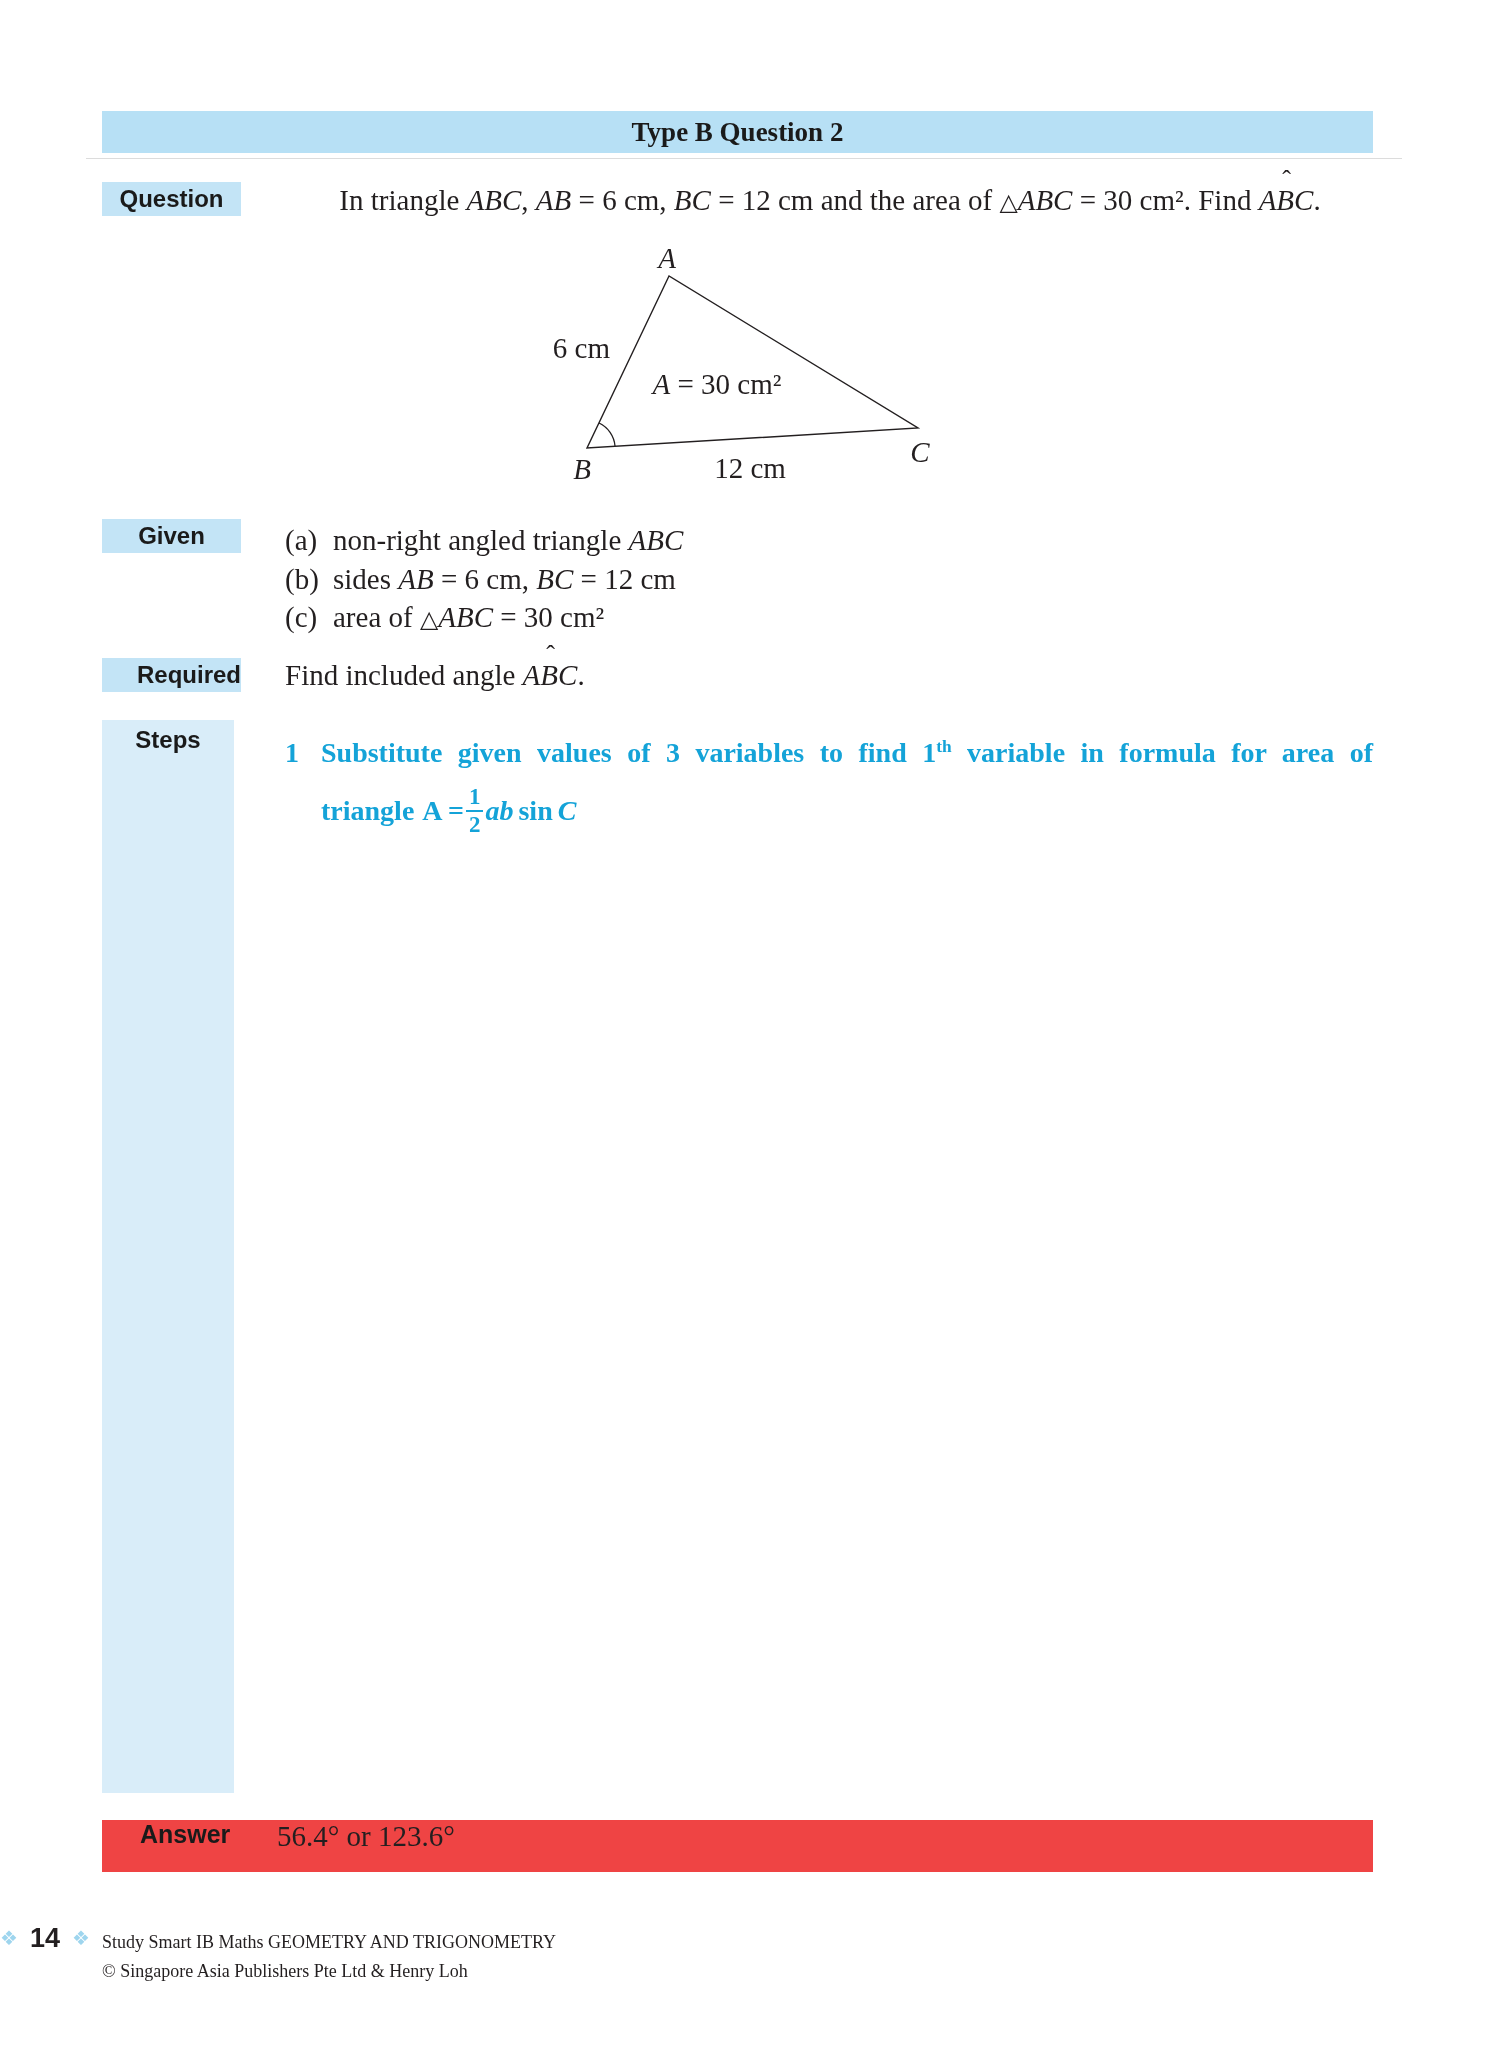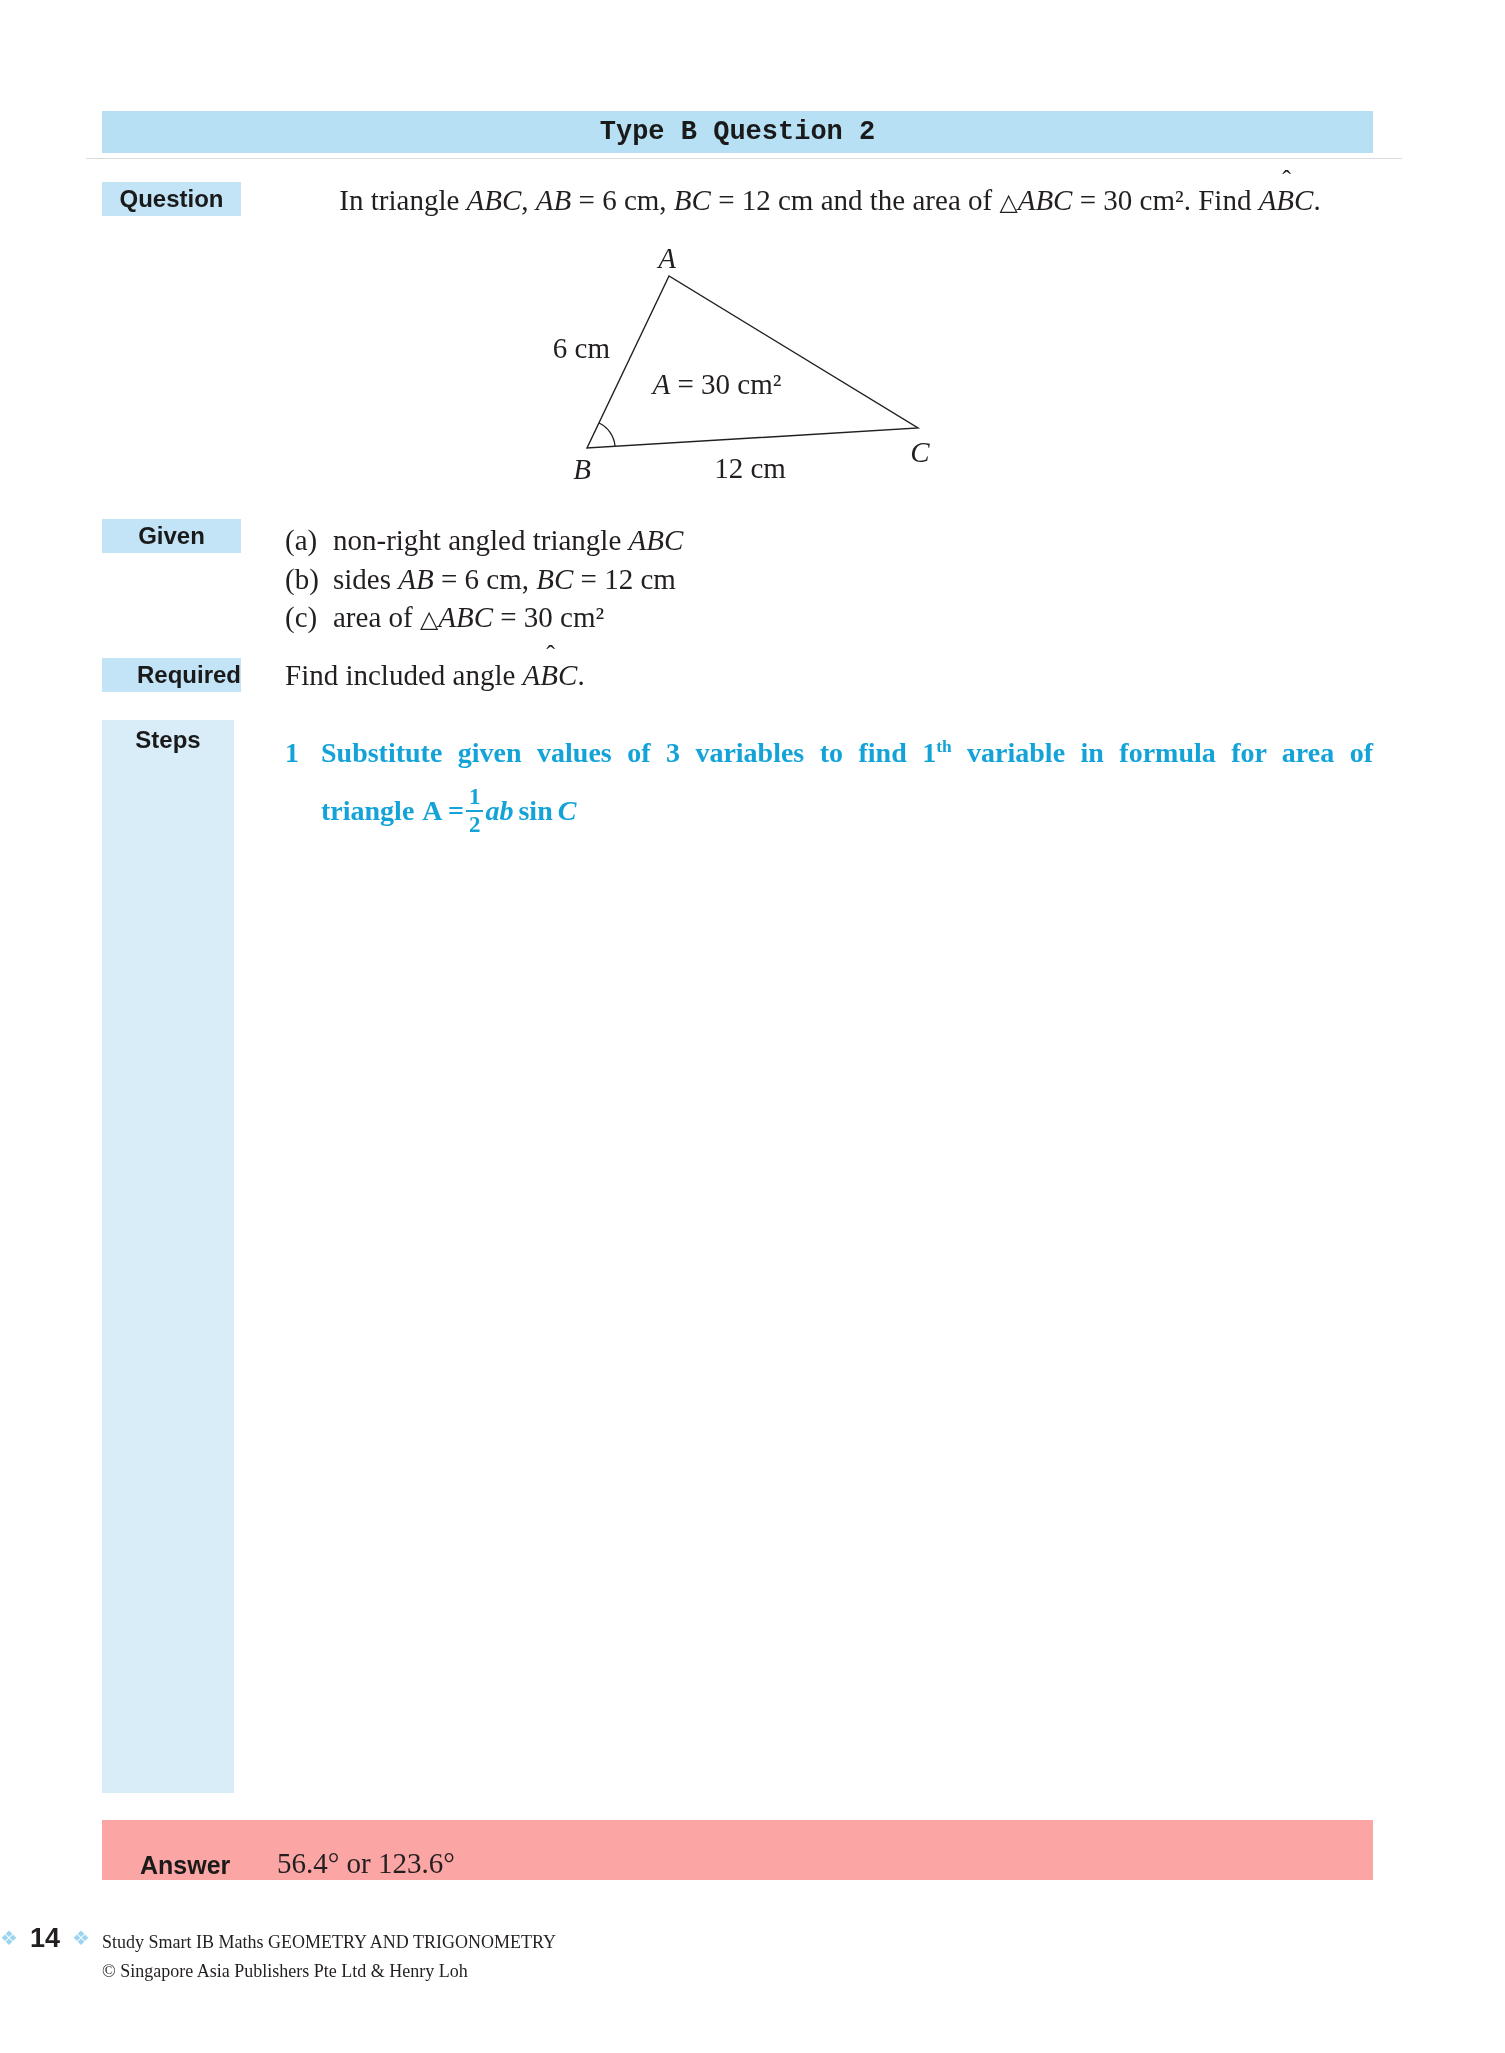--- a/index.html
+++ b/index.html
@@ -4,21 +4,21 @@
 <style>
   * { margin:0; padding:0; box-sizing:border-box; }
   html,body { background:#ffffff; }
   .page {
     position:relative; width:1505px; height:2053px; background:#ffffff;
     font-family:"Liberation Serif", serif; color:#231f20; overflow:hidden;
   }
   .banner {
     position:absolute; left:102px; top:111px; width:1271px; height:42px;
     background:#b7e0f5; text-align:center;
-    font-family:Liberation Mono, monospace; font-weight:bold; font-size:27px; line-height:42px;
+    font-family:Liberation Serif, serif; font-weight:bold; font-size:27px; line-height:42px;
     color:#1a1a1a;
   }
   .banner-shadow {
     position:absolute; left:86px; top:158px; width:1316px; height:1px;
     background:#dcdcdc;
   }
   .label-box {
     position:absolute; left:102px; width:139px; height:34px; background:#c3e4f6;
     font-family:"Liberation Sans", sans-serif; font-weight:bold; font-size:24px;
     text-align:center; line-height:34px; color:#1a1a1a;
@@ -51,22 +51,22 @@
   .step-line1 { display:flex; }
   .step-num { flex:0 0 36px; }
   .step-jtext { flex:1; text-align:justify; text-align-last:justify; }
   .step-sup { vertical-align:super; font-size:0.62em; }
   .step-line2 { display:flex; align-items:center; margin-left:36px; margin-top:16px; }
   .frac { display:inline-block; text-align:center; font-size:23px; line-height:1.05; margin:0 2px; }
   .frac .num { display:block; border-bottom:2px solid #14a3d8; padding:0 3px 1px 3px; }
   .frac .den { display:block; padding-top:1px; }
   .sp-s { margin-left:8px; } .sp-xs { margin-left:5px; }
   .answer-banner {
-    position:absolute; left:102px; top:1820px; width:1271px; height:60px;
-    background:#fca5a5; display:flex; align-items:flex-end;
+    position:absolute; left:102px; top:1820px; width:1271px; height:52px;
+    background:#ef4444; display:flex; align-items:flex-start;
   }
   .answer-label {
     margin-left:38px; min-width:137px;
     font-family:"Liberation Sans", sans-serif; font-weight:bold; font-size:25px; color:#1a1a1a;
   }
   .answer-value { font-size:29px; }
   .footer-book { position:absolute; left:102px; top:1932px; font-size:18px; }
   .footer-copy { position:absolute; left:102px; top:1961px; font-size:18px; }
   .footer-pagenum {
     position:absolute; left:0; right:0; top:1923px; text-align:left;

